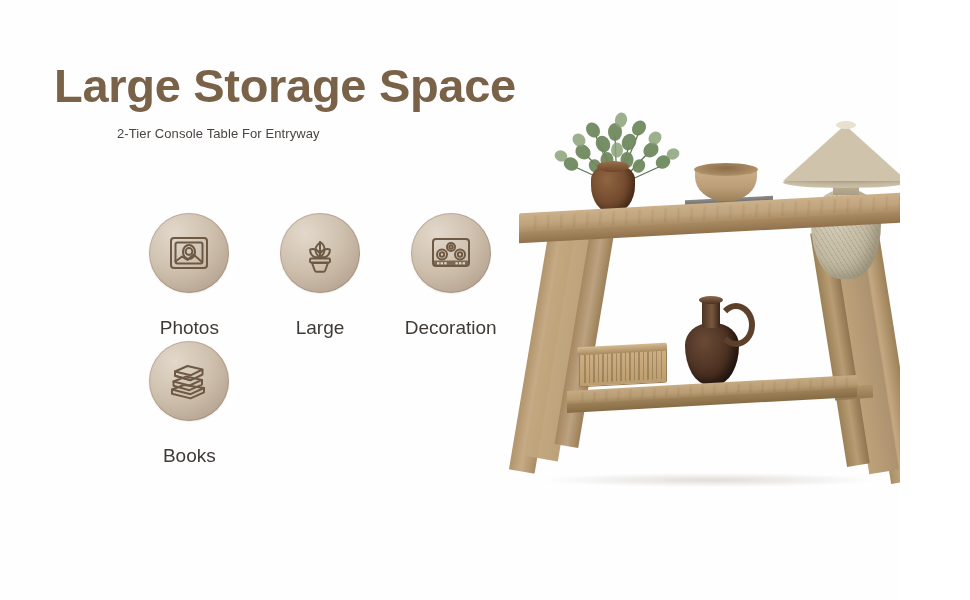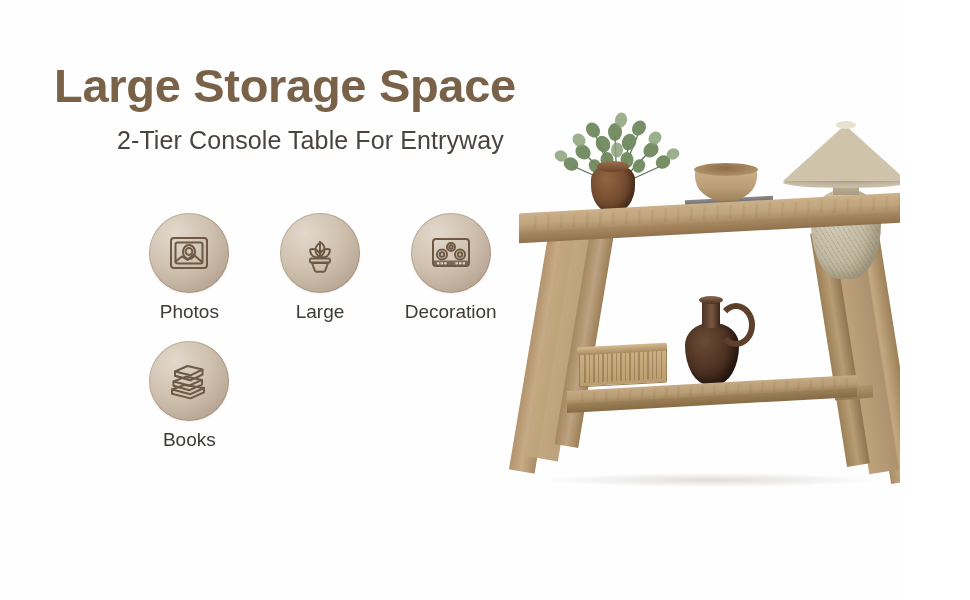--- a/index.html
+++ b/index.html
@@ -37,21 +37,21 @@
   }
   
   .headline{
     position:absolute;left:54px;top:58px;
     font-size:47px;font-weight:bold;color:#7a6249;
     letter-spacing:-.3px;white-space:nowrap;
     text-shadow:0 1px 0 rgba(255,255,255,.6);
   }
   .subhead{
     position:absolute;left:117px;top:126px;
-    font-size:25px;font-weight:normal;color:#4a4440;
+    font-size:13px;font-weight:normal;color:#4a4440;
     letter-spacing:.1px;white-space:nowrap;
   }
   
   .features{
     position:absolute;left:124px;top:213px;
     width:392px;
     display:grid;
     grid-template-columns:repeat(3,1fr);
     grid-template-rows:repeat(2,128px);
     column-gap:0px;row-gap:0px;
@@ -65,21 +65,21 @@
       radial-gradient(circle at 32% 26%, #e2d8cb 0%, #cfc0ae 46%, #b8a794 78%, #ab9a87 100%);
     box-shadow:inset 0 0 0 1px rgba(125,104,84,.30), 0 1px 2px rgba(120,100,80,.10);
     display:flex;align-items:center;justify-content:center;
     position:relative;
   }
   .badge svg{display:block;}
   .glyph{stroke:#6d5944;fill:none;stroke-width:2;
          stroke-linecap:round;stroke-linejoin:round;}
   .glyph-fill{fill:#6d5944;stroke:none;}
   .flabel{
-    margin-top:8px;font-size:19px;color:#3f3a36;white-space:nowrap;
+    margin-top:24px;font-size:19px;color:#3f3a36;white-space:nowrap;
   }
   
   .photo{
     position:absolute;left:505px;top:95px;width:455px;height:420px;
   }
   .ph{position:absolute;}
   
   .top-slab{
     left:14px;top:107px;width:420px;height:20px;
     background:linear-gradient(180deg,#cbb08a 0%,#c0a47d 55%,#a98a63 100%);

